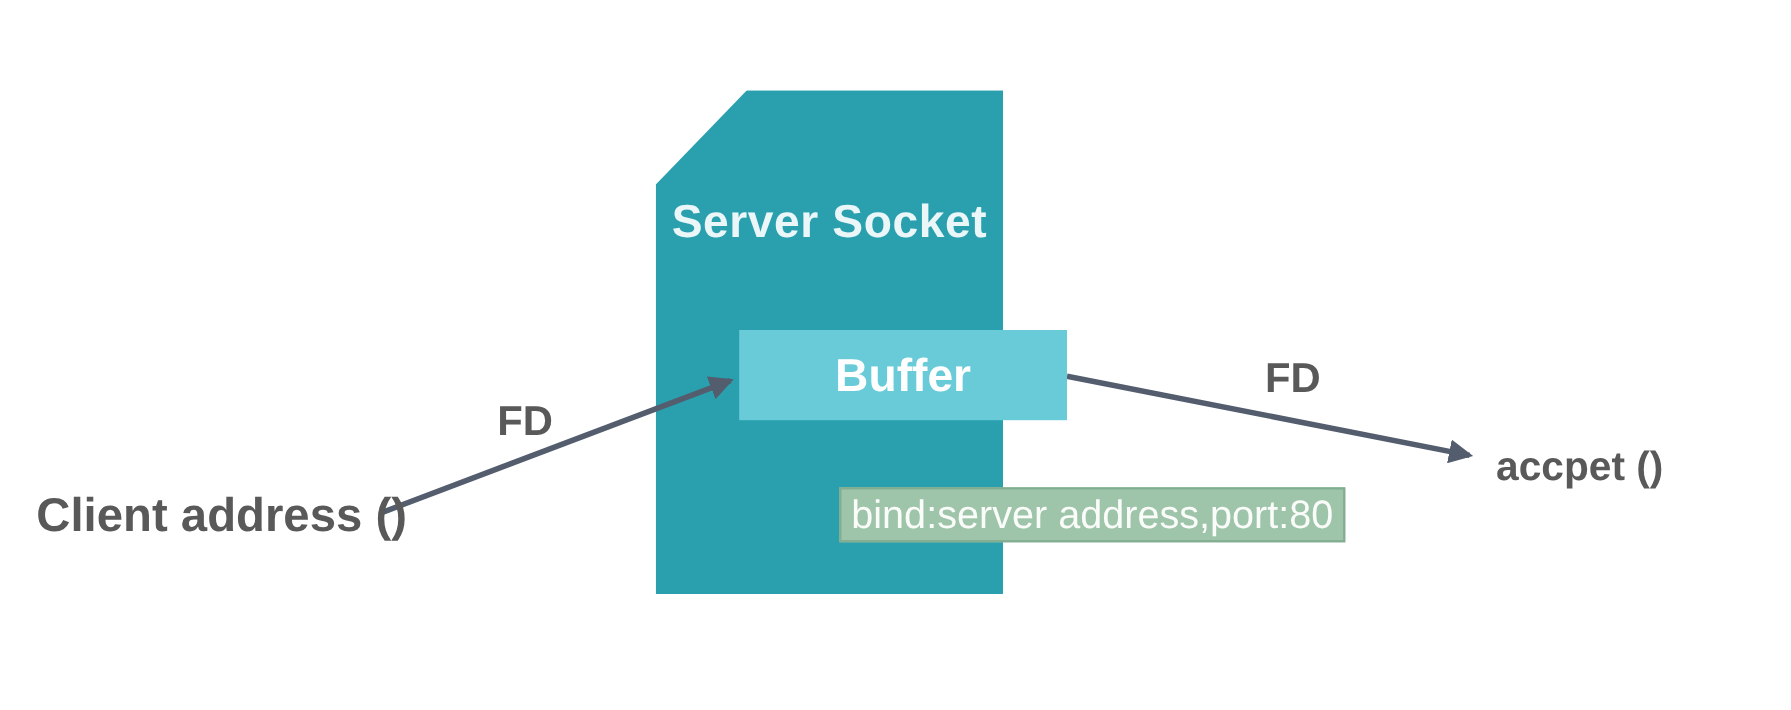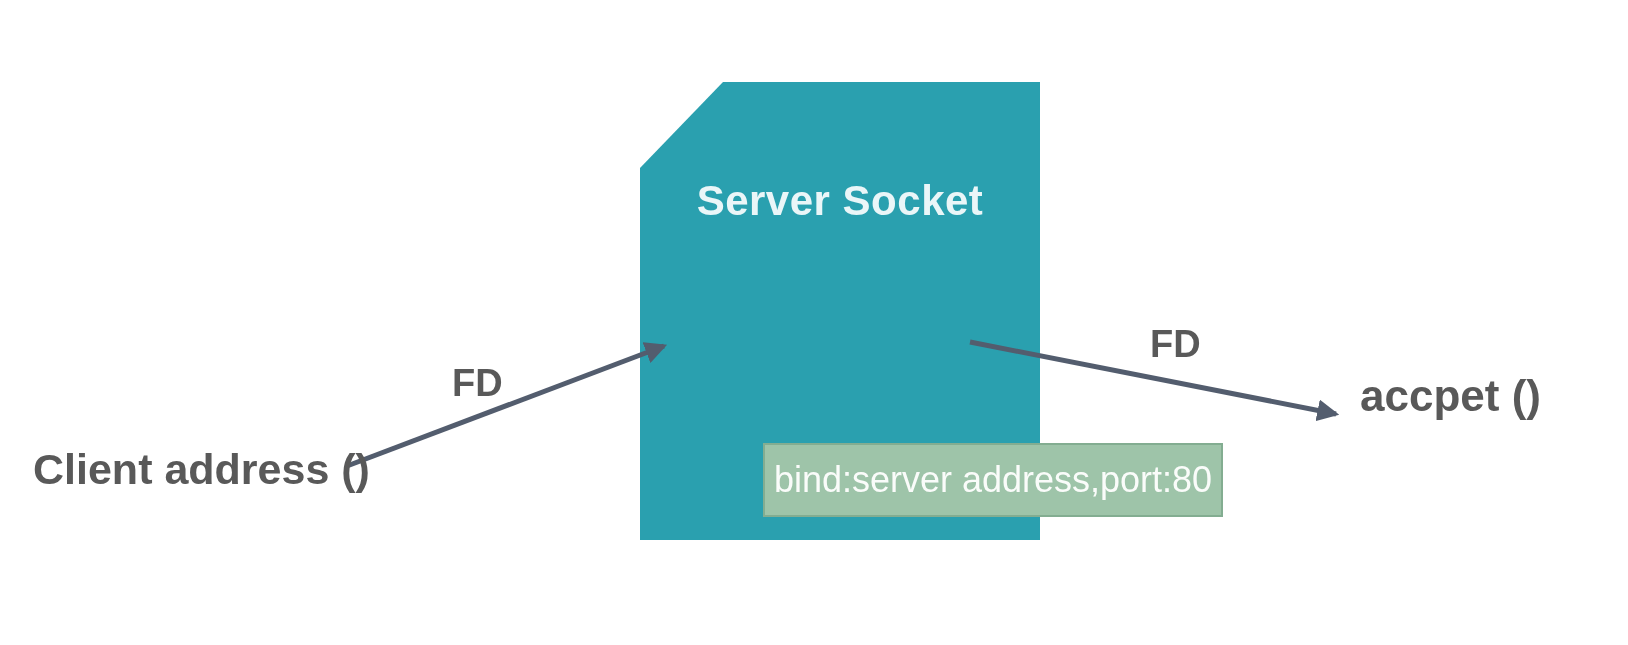--- a/index.html
+++ b/index.html
@@ -16,21 +16,21 @@
   }
   html,body{margin:0;padding:0;background:var(--canvas-bg);}
   .canvas{
     position:relative;
     width:1628px;height:645px;
     background:var(--canvas-bg);
     overflow:hidden;
     font-family:"Liberation Sans", sans-serif;
   }
   .server-shape{
-    position:absolute;left:640px;top:82px;width:400px;height:458px;
+    position:absolute;left:596px;top:82px;width:316px;height:458px;
     background:var(--teal);
     clip-path:polygon(83px 0, 100% 0, 100% 100%, 0 100%, 0 86px);
     z-index:1;
   }
   .server-title{
     position:absolute;left:0;top:96px;width:100%;
     text-align:center;
     color:var(--server-title-text);
     font-size:42px;font-weight:700;line-height:1.1;
     letter-spacing:0.5px;
@@ -42,37 +42,37 @@
   .arrows .ah{fill:var(--arrow);}
   .buffer-box{
     position:absolute;left:672px;top:300px;width:298px;height:82px;
     background:var(--buffer-fill);
     display:flex;align-items:center;justify-content:center;
     color:var(--buffer-text);
     font-size:42px;font-weight:700;
     z-index:3;
   }
   .bind-box{
-    position:absolute;left:763px;top:443px;width:460px;height:74px;
+    position:absolute;left:763px;top:443px;width:460px;height:50px;
     box-sizing:border-box;
     background:var(--bind-fill);
     border:2px solid var(--bind-border);
     display:flex;align-items:center;justify-content:center;
     color:var(--bind-text);
     font-size:36px;font-weight:400;
     z-index:4;
   }
   .label{
     position:absolute;
     color:var(--label-text);
     line-height:1.1;white-space:nowrap;
     z-index:5;
   }
   .label-client{left:33px;top:446px;font-size:43px;font-weight:600;}
-  .label-accept{left:1360px;top:372px;font-size:44px;font-weight:600;}
+  .label-accept{left:1360px;top:404px;font-size:37px;font-weight:600;}
   .label-fd{font-size:38px;font-weight:700;}
   .label-fd-left{left:452px;top:363px;}
   .label-fd-right{left:1150px;top:324px;}
 </style>
 </head>
 <body>
 
 <div class="canvas">
 
   <div class="server-shape">
@@ -82,20 +82,21 @@
   <svg class="arrows" width="1628" height="645" viewBox="0 0 1628 645" aria-hidden="true">
     <defs>
       <marker id="ah" viewBox="0 0 10 10" refX="8.5" refY="5" markerWidth="22" markerHeight="22" markerUnits="userSpaceOnUse" orient="auto">
         <path class="ah" d="M0,0 L10,5 L0,10 z"></path>
       </marker>
     </defs>
     <line x1="347" y1="466" x2="664" y2="346" marker-end="url(#ah)"></line>
     <line x1="970" y1="342" x2="1336" y2="414" marker-end="url(#ah)"></line>
   </svg>
 
+  <div class="buffer-box">Buffer</div>
 
   <div class="bind-box">bind:server address,port:80</div>
 
   <div class="label label-client">Client address ()</div>
 
   <div class="label label-fd label-fd-left">FD</div>
 
   <div class="label label-fd label-fd-right">FD</div>
 
   <div class="label label-accept">accpet ()</div>

